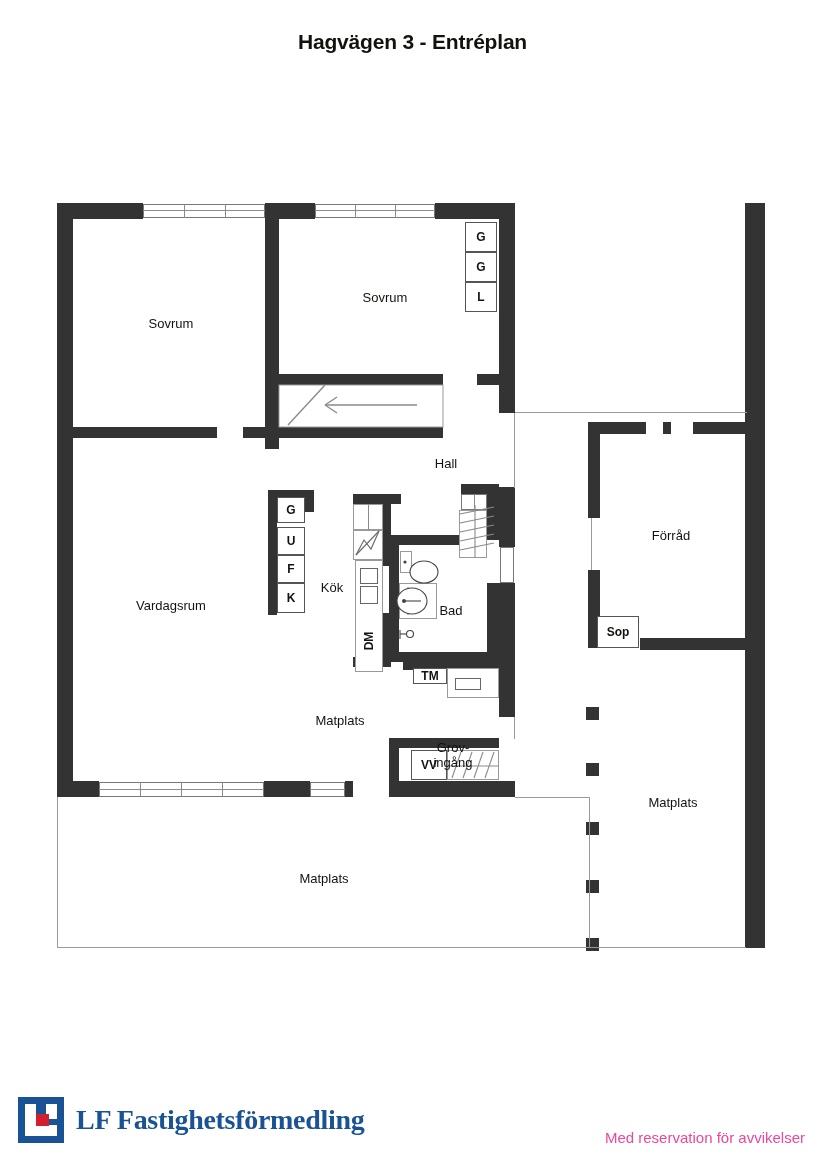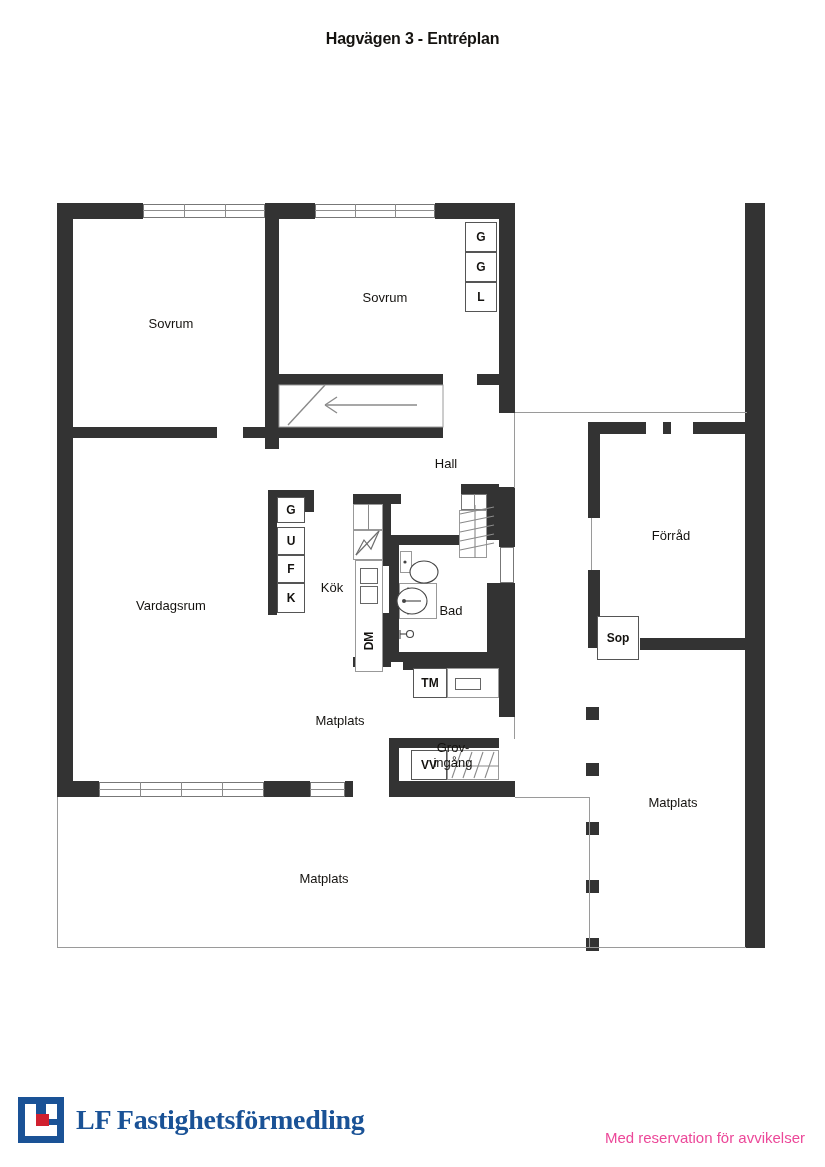--- a/index.html
+++ b/index.html
@@ -14,21 +14,21 @@
     font-family: "Liberation Sans", sans-serif;
     overflow: hidden;
   }
 
   #page-title {
     position: absolute;
     top: 30px;
     left: 0;
     width: 825px;
     text-align: center;
-    font-size: 16px;
+    font-size: 21px;
     font-weight: bold;
     color: #14120f;
     letter-spacing: -0.2px;
   }
 
   #plan {
     position: absolute;
     left: 0;
     top: 0;
     width: 825px;
@@ -352,27 +352,27 @@
       <span>F</span>
     </div>
   <div class="cab" style="left:277px; top:583px; width:28px; height:30px;">
       <span>K</span>
     </div>
 
   <div class="cab vert" style="left:357px; top:616px; width:24px; height:50px; border:none; background:transparent;">
       <span>DM</span>
     </div>
 
-  <div class="cab" style="left:413px; top:668px; width:34px; height:30px;">
+  <div class="cab" style="left:413px; top:668px; width:34px; height:16px;">
       <span>TM</span>
     </div>
   <div class="cab" style="left:411px; top:750px; width:36px; height:30px;">
       <span>VV</span>
     </div>
-  <div class="cab" style="left:597px; top:616px; width:42px; height:44px;">
+  <div class="cab" style="left:597px; top:616px; width:42px; height:32px;">
       <span>Sop</span>
     </div>
 
   <div class="room-label" style="left:171px; top:324px;">Sovrum</div>
   <div class="room-label" style="left:385px; top:298px;">Sovrum</div>
   <div class="room-label" style="left:446px; top:464px;">Hall</div>
   <div class="room-label" style="left:171px; top:606px;">Vardagsrum</div>
   <div class="room-label" style="left:332px; top:588px;">Kök</div>
   <div class="room-label" style="left:451px; top:611px;">Bad</div>
   <div class="room-label" style="left:340px; top:721px;">Matplats</div>

